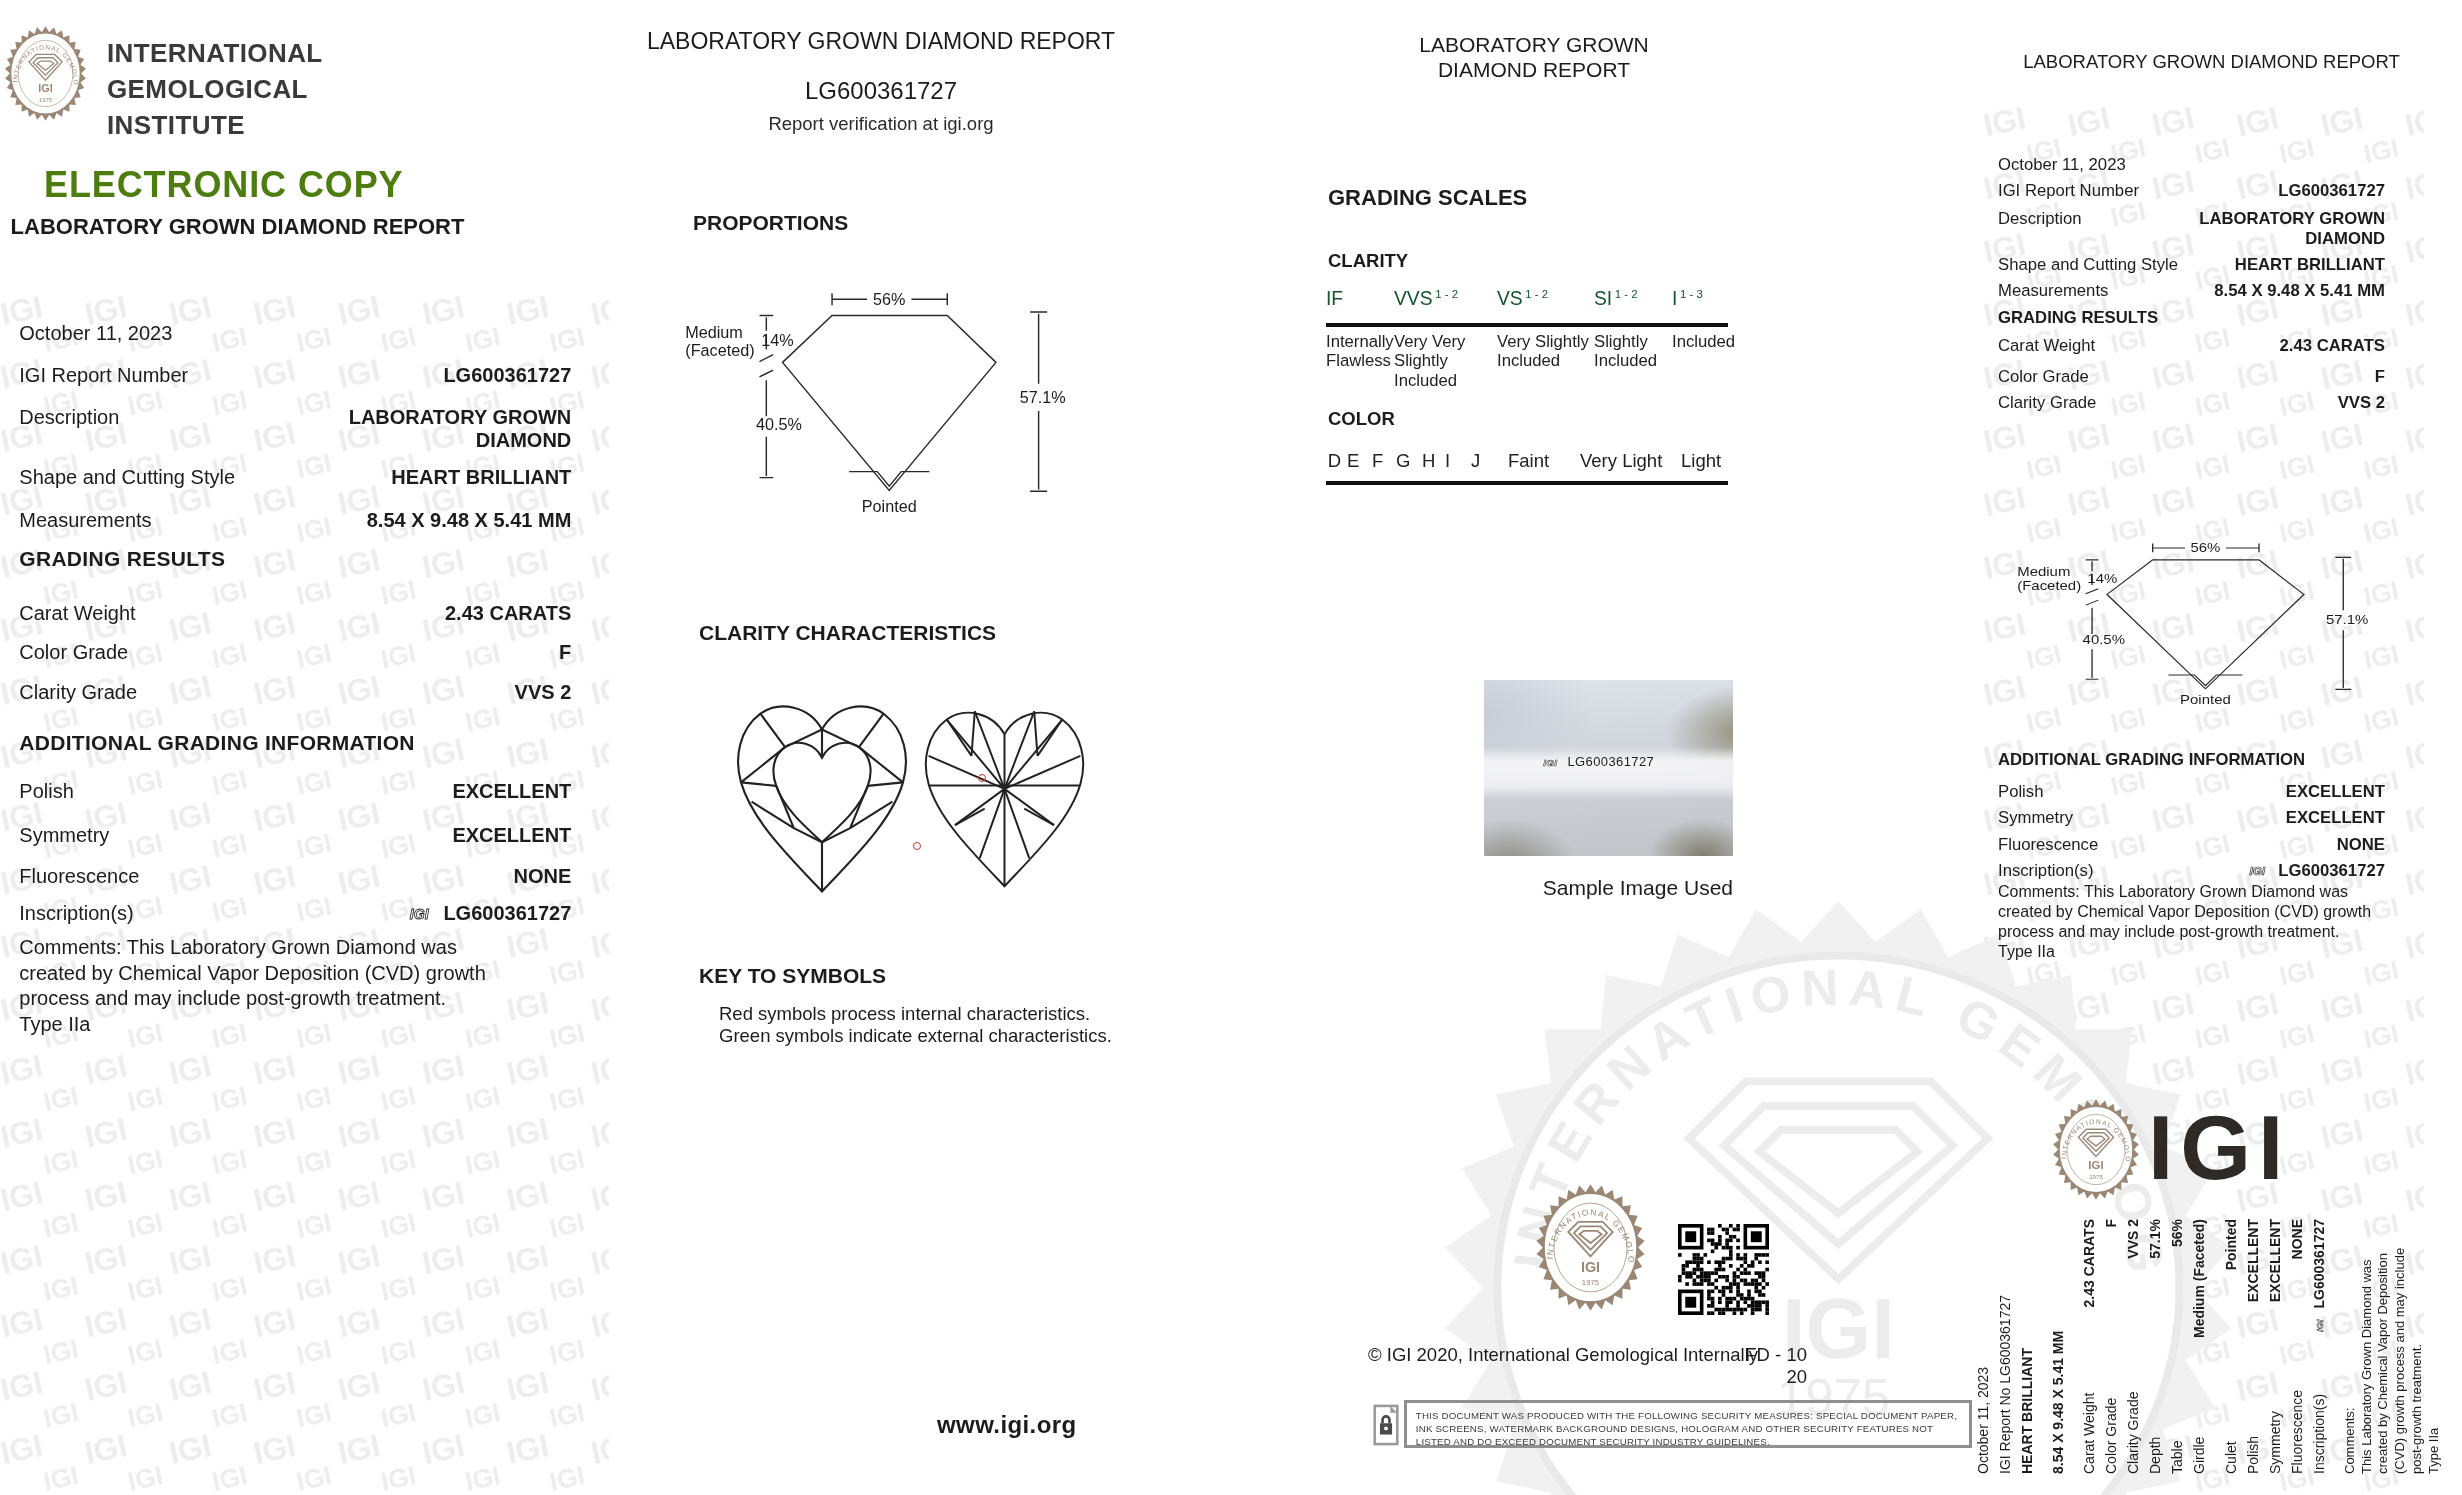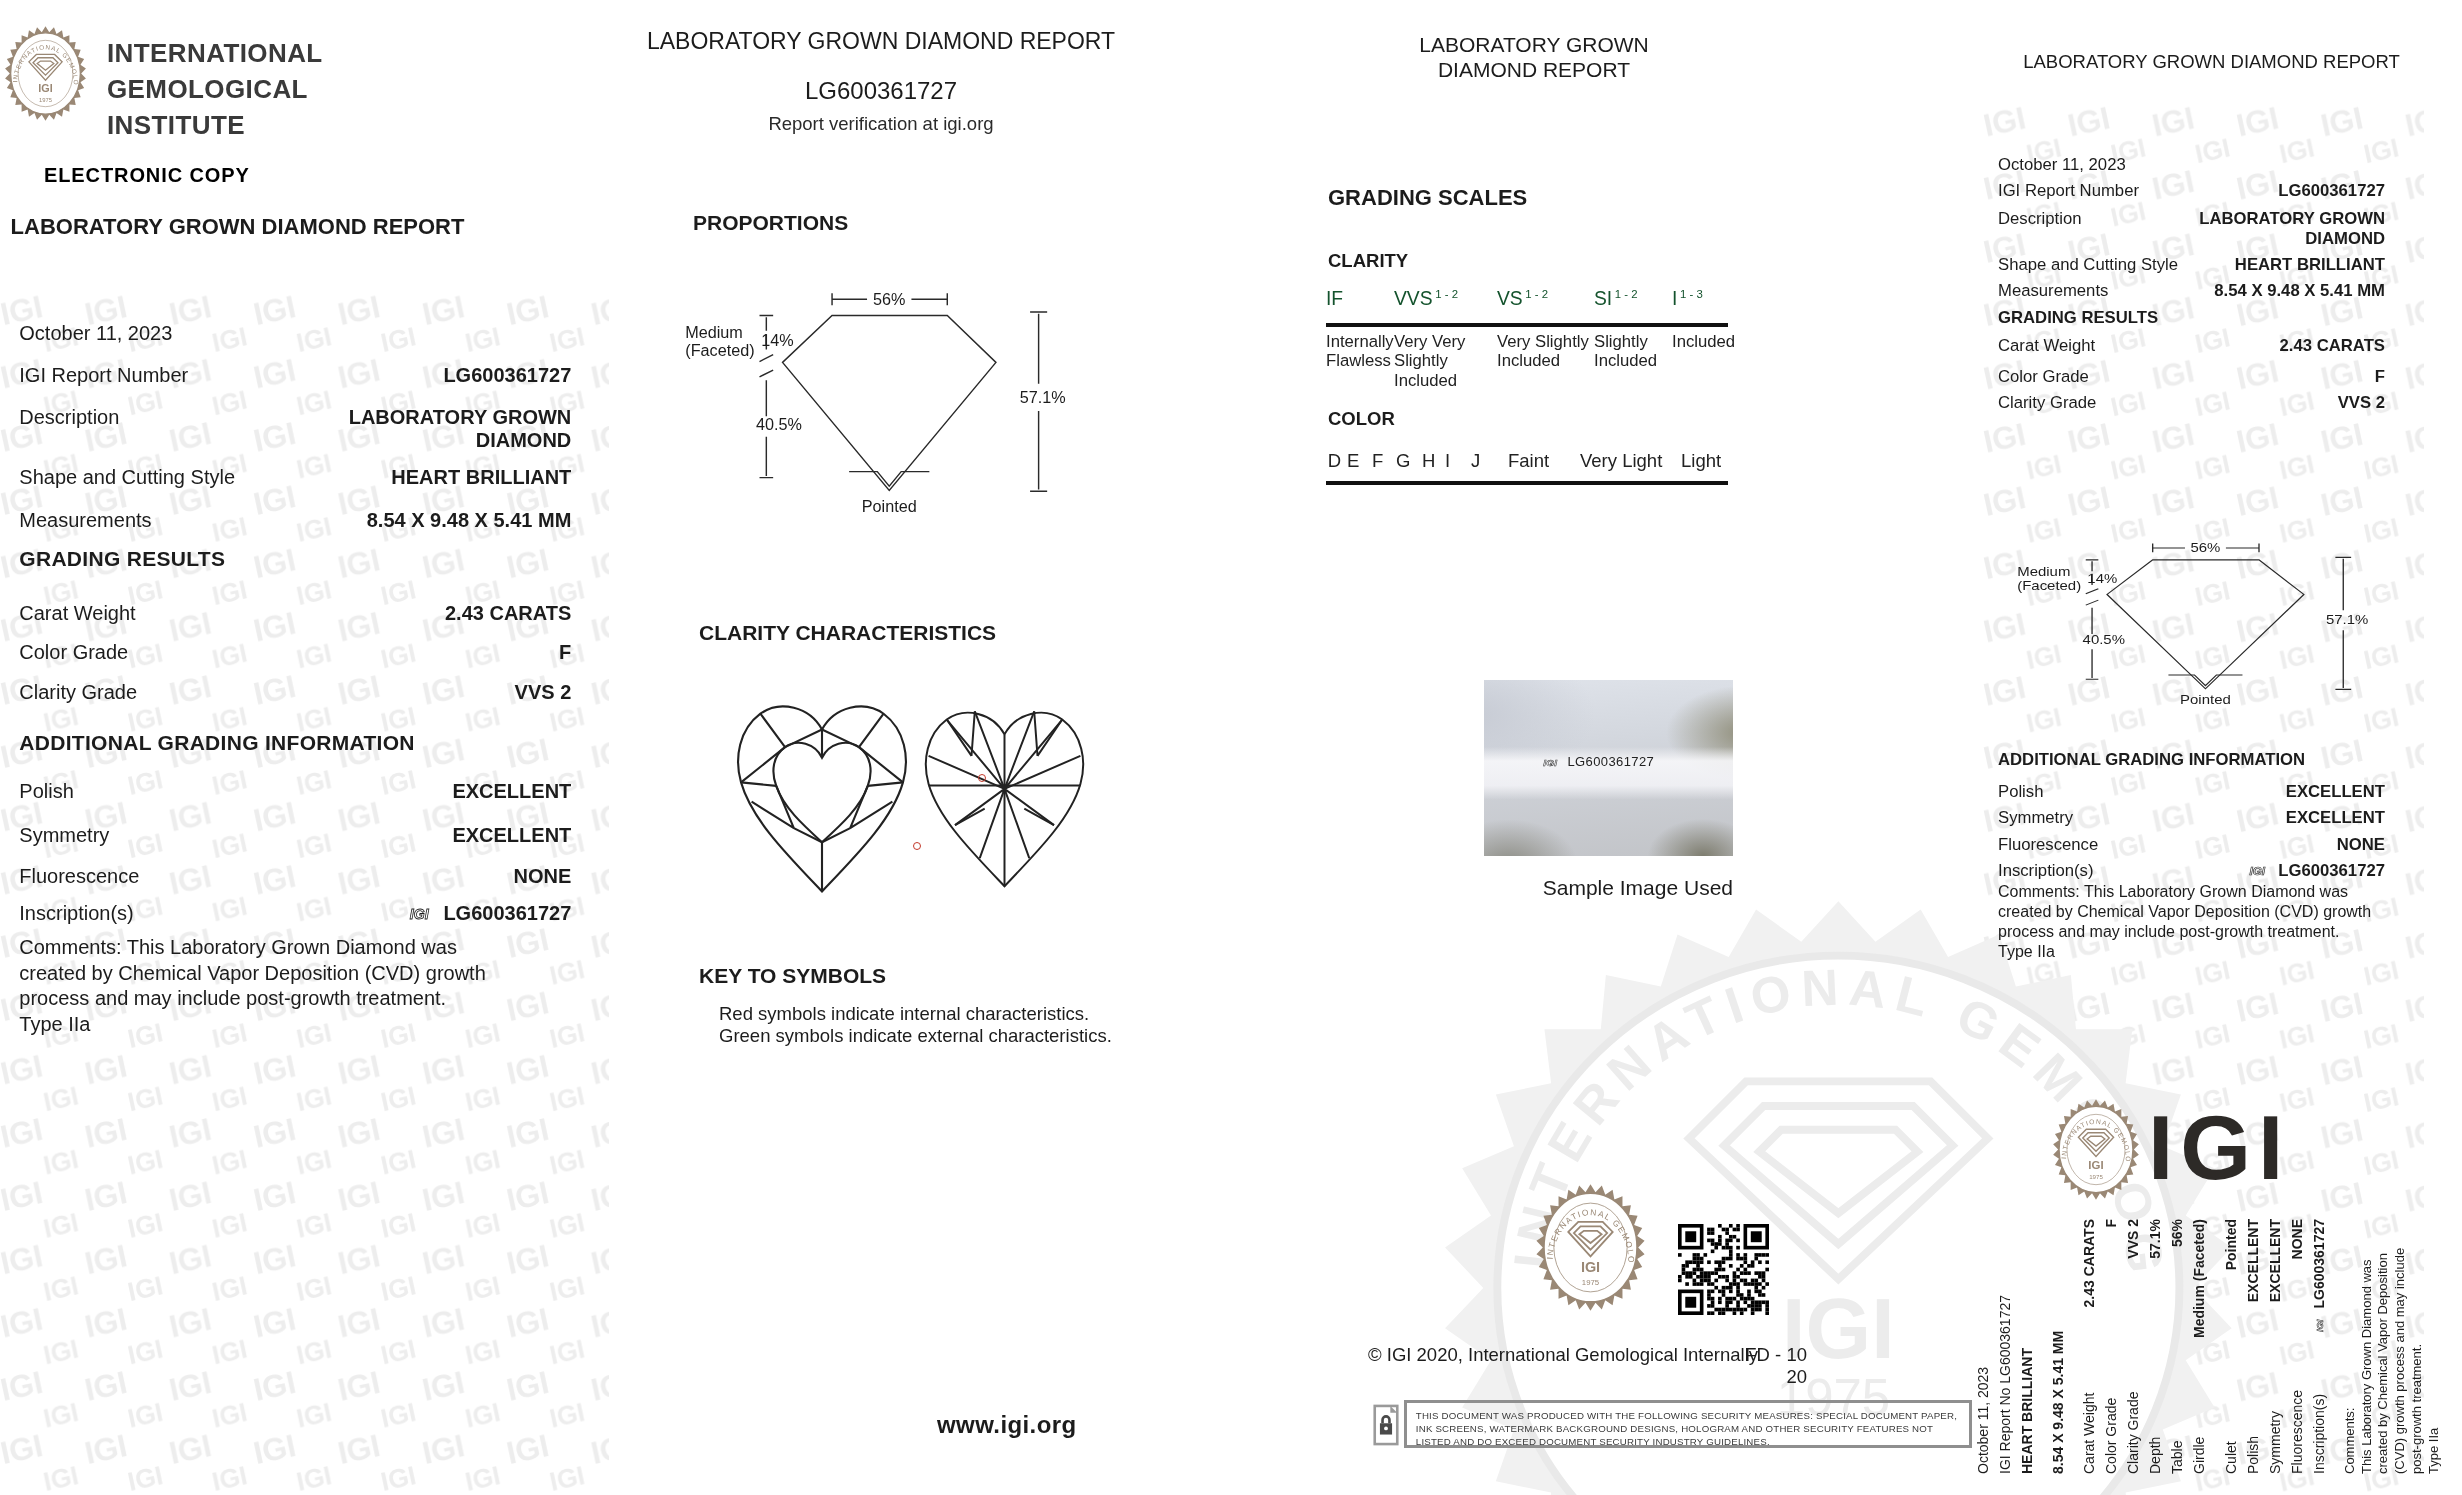--- a/index.html
+++ b/index.html
@@ -138,21 +138,21 @@
   </svg>
 
   <svg class="abs" style="left:3.5px;top:24.6px" width="83" height="97" viewBox="0 0 100 116">
       <use href="#seal"></use>
     </svg>
   <div class="abs" style="left:107px;top:35px;font-size:26px;font-weight:700;line-height:36px;color:#3a3a3a;letter-spacing:0.4px">
     <div>INTERNATIONAL</div>
     <div>GEMOLOGICAL</div>
     <div>INSTITUTE</div>
   </div>
-  <div class="abs b" style="left:44px;top:164px;font-size:20px;color:#000000;letter-spacing:0.9px">ELECTRONIC COPY</div>
+  <div class="abs b" style="left:44px;top:164px;font-size:36px;color:#4d7c0f;letter-spacing:0.9px">ELECTRONIC COPY</div>
   <div class="abs b" style="left:10.6px;top:214px;font-size:22px">LABORATORY GROWN DIAMOND REPORT</div>
 
   <div class="lrow" style="top:322px">
       <span>October 11, 2023</span>
     </div>
   <div class="lrow" style="top:364px">
       <span class="lbl">IGI Report Number</span>
       <span class="val">LG600361727</span>
     </div>
   <div class="lrow" style="top:406px">
@@ -232,21 +232,21 @@
       <path d="M50,17 C43,4 26,0 15,8 C3,17 0,33 4,47 C10,68 30,88 50,109 C70,88 90,68 96,47 C100,33 97,17 85,8 C74,0 57,4 50,17 Z"></path>
       <path d="M50,17 L50,109 M4,48 L96,48"></path>
       <path d="M50,50 L15,8 M50,50 L85,8 M50,50 L32,3 M50,50 L68,3 M50,50 L4,30 M50,50 L96,30 M50,50 L20,72 M50,50 L80,72 M50,50 L35,92 M50,50 L65,92"></path>
       <path d="M15,8 L30,30 M32,3 L30,30 M85,8 L70,30 M68,3 L70,30 M20,72 L38,62 M80,72 L62,62"></path>
     </g>
   </svg>
   <div class="reddot" style="left:913px;top:842px"></div>
   <div class="reddot" style="left:978px;top:774px"></div>
 
   <div class="abs b" style="left:699px;top:964px;font-size:21px">KEY TO SYMBOLS</div>
-  <div class="abs" style="left:719px;top:1003px;font-size:18.5px">Red symbols indicate internal characteristics.</div>
+  <div class="abs" style="left:719px;top:1003px;font-size:18.5px">Red symbols process internal characteristics.</div>
   <div class="abs" style="left:719px;top:1025px;font-size:18.5px">Green symbols indicate external characteristics.</div>
   <div class="abs b" style="left:937px;top:1411px;font-size:24px;letter-spacing:0.4px">www.igi.org</div>
 
   <div class="abs" style="left:1402px;top:33px;width:264px;text-align:center;font-size:21px">LABORATORY GROWN</div>
   <div class="abs" style="left:1402px;top:58px;width:264px;text-align:center;font-size:21px">DIAMOND REPORT</div>
   <div class="abs b" style="left:1328px;top:185px;font-size:22px">GRADING SCALES</div>
   <div class="abs b" style="left:1328px;top:250px;font-size:18.5px">CLARITY</div>
 
   <div class="scale" style="top:288px;height:123px">
     <div class="cg-codes">

